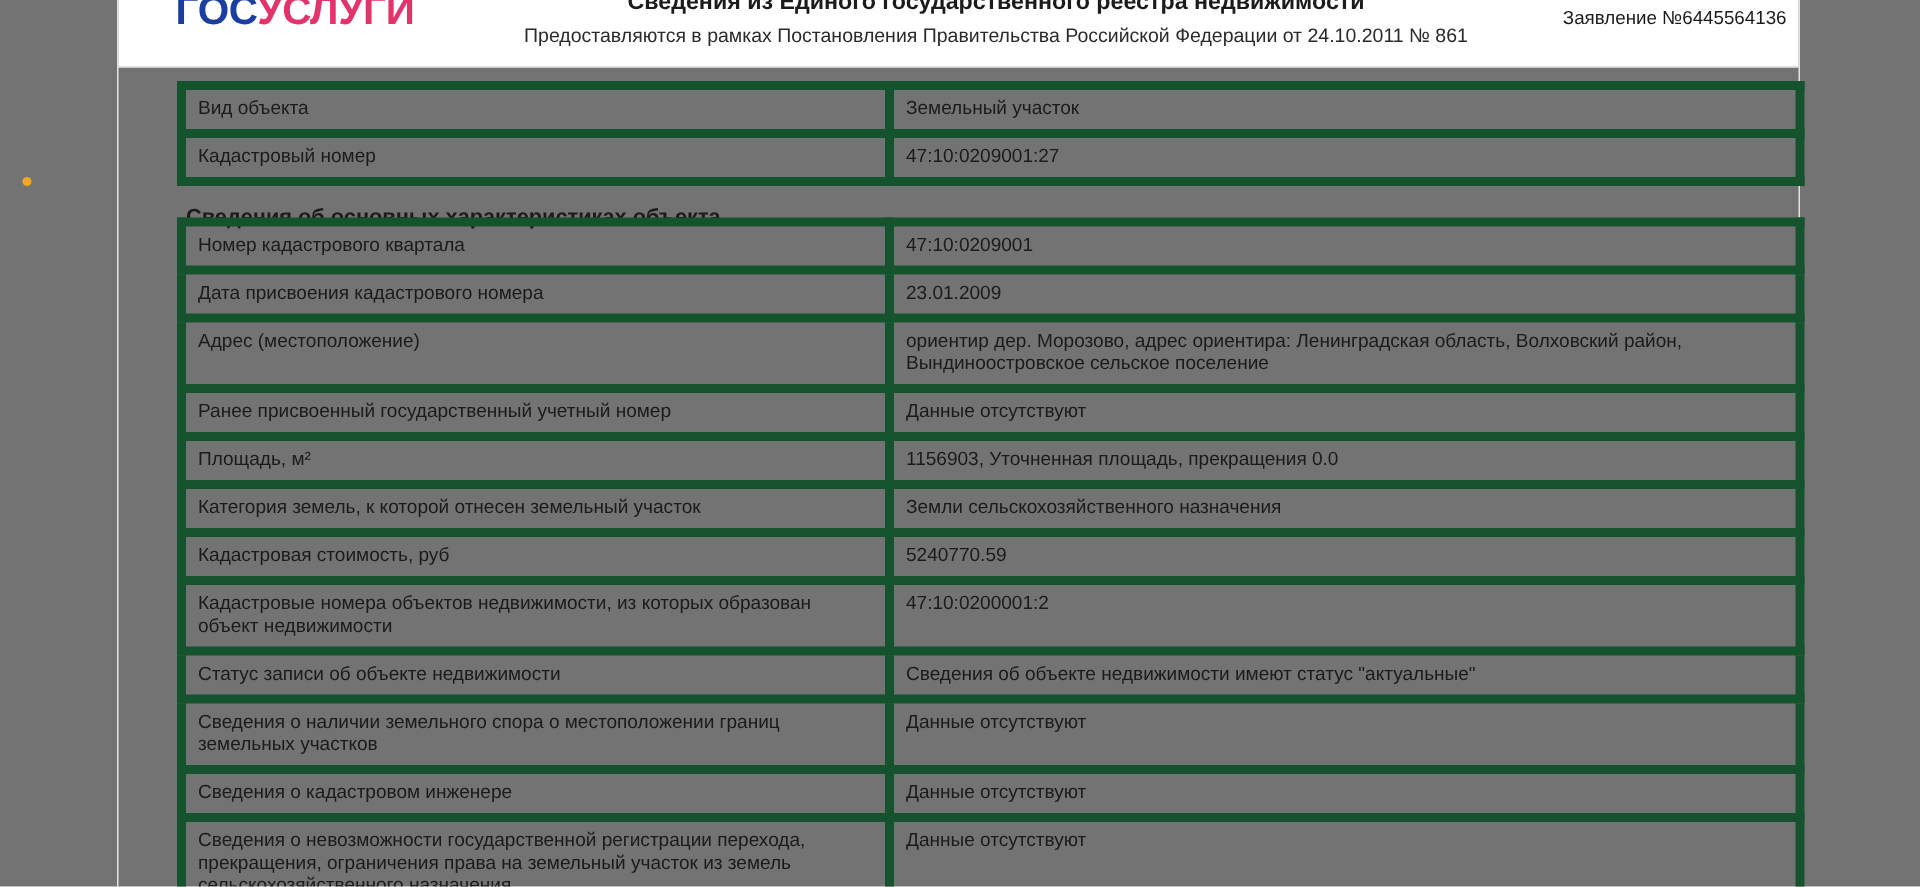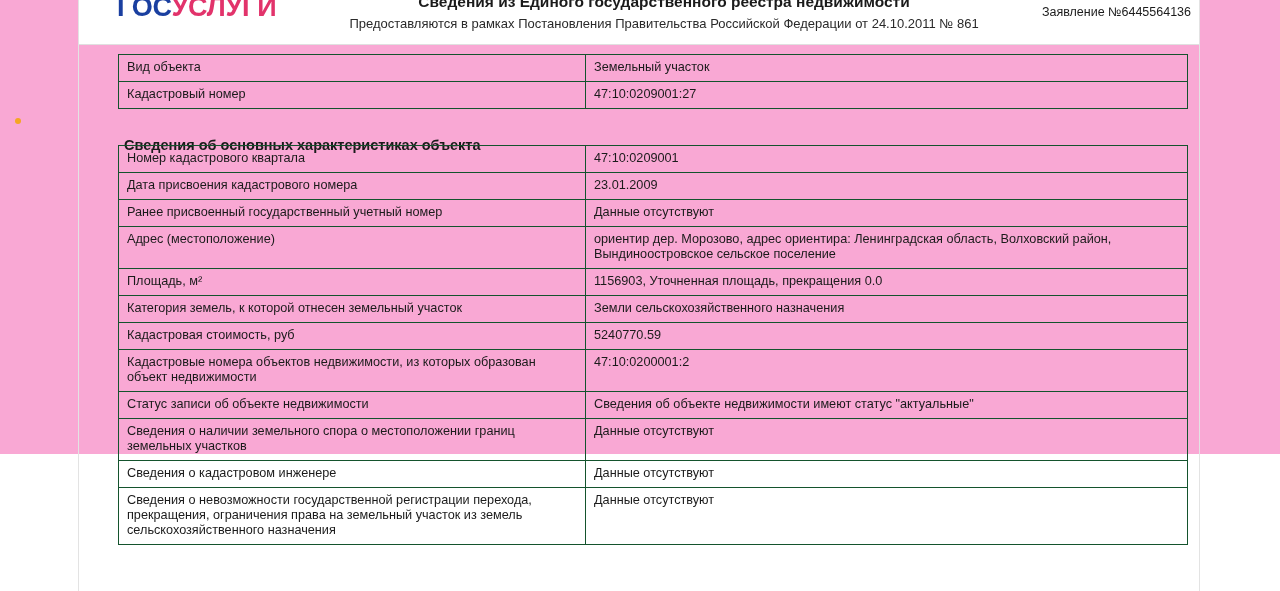--- a/index.html
+++ b/index.html
@@ -8,22 +8,22 @@
     background: #ffffff;
     width: 1280px;
     height: 591px;
     overflow: hidden;
     font-family: "Liberation Sans", sans-serif;
   }
 
   #page {
     position: relative;
     width: 1280px;
-    height: 454px;
-    background: #f9a8d4;
+    height: 591px;
+    background: #737373;
   }
 
   
   .sheet-left-line {
     position: absolute;
     left: 78px;
     top: 0;
     width: 1px;
     height: 591px;
     background: #e3e3e3;
@@ -104,21 +104,21 @@
 
   
   .tbl {
     position: absolute;
     border-collapse: collapse;
     table-layout: fixed;
     font-size: 12.7px;
     color: #1b1b1b;
   }
   .tbl td {
-    border: 1px solid #14532d;
+    border: 6px solid #14532d;
     padding: 5px 8px 6px 8px;
     vertical-align: top;
     line-height: 15px;
   }
   .tbl td.k { width: 450px; }
   .tbl td.v { width: 585px; }
 
   #tbl-top { left: 118px; top: 54px; width: 1042px; }
 
   .section-title {
@@ -173,28 +173,28 @@
     <tbody>
       <tr>
         <td class="k">Номер кадастрового квартала</td>
         <td class="v">47:10:0209001</td>
       </tr>
       <tr>
         <td class="k">Дата присвоения кадастрового номера</td>
         <td class="v">23.01.2009</td>
       </tr>
       <tr>
-        <td class="k">Ранее присвоенный государственный учетный номер</td>
-        <td class="v">Данные отсутствуют</td>
-      </tr>
-      <tr>
         <td class="k">Адрес (местоположение)</td>
         <td class="v">ориентир дер. Морозово, адрес ориентира: Ленинградская область, Волховский район, Вындиноостровское сельское поселение</td>
       </tr>
       <tr>
+        <td class="k">Ранее присвоенный государственный учетный номер</td>
+        <td class="v">Данные отсутствуют</td>
+      </tr>
+      <tr>
         <td class="k">Площадь, м²</td>
         <td class="v">1156903, Уточненная площадь, прекращения 0.0</td>
       </tr>
       <tr>
         <td class="k">Категория земель, к которой отнесен земельный участок</td>
         <td class="v">Земли сельскохозяйственного назначения</td>
       </tr>
       <tr>
         <td class="k">Кадастровая стоимость, руб</td>
         <td class="v">5240770.59</td>

